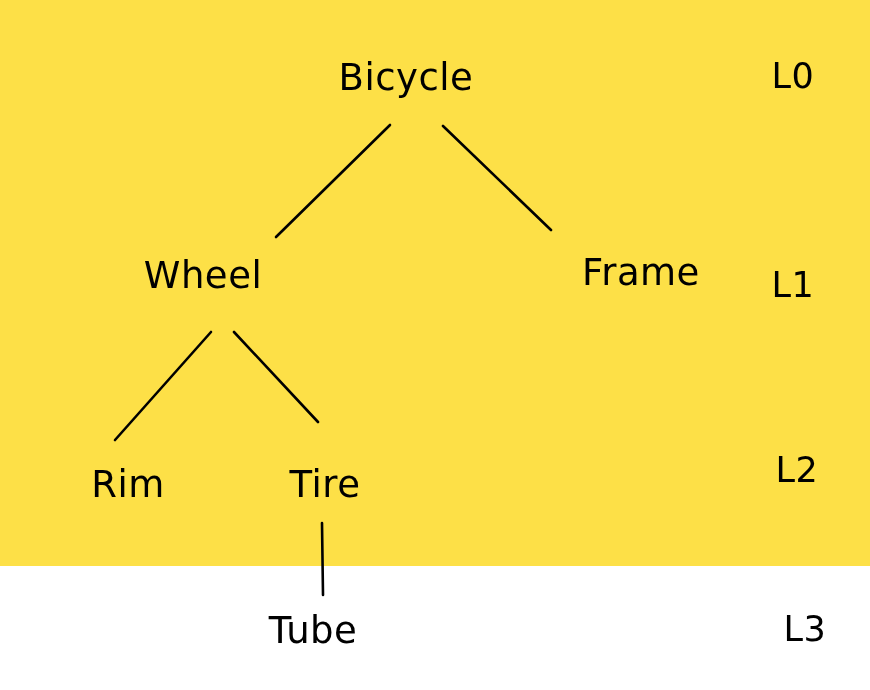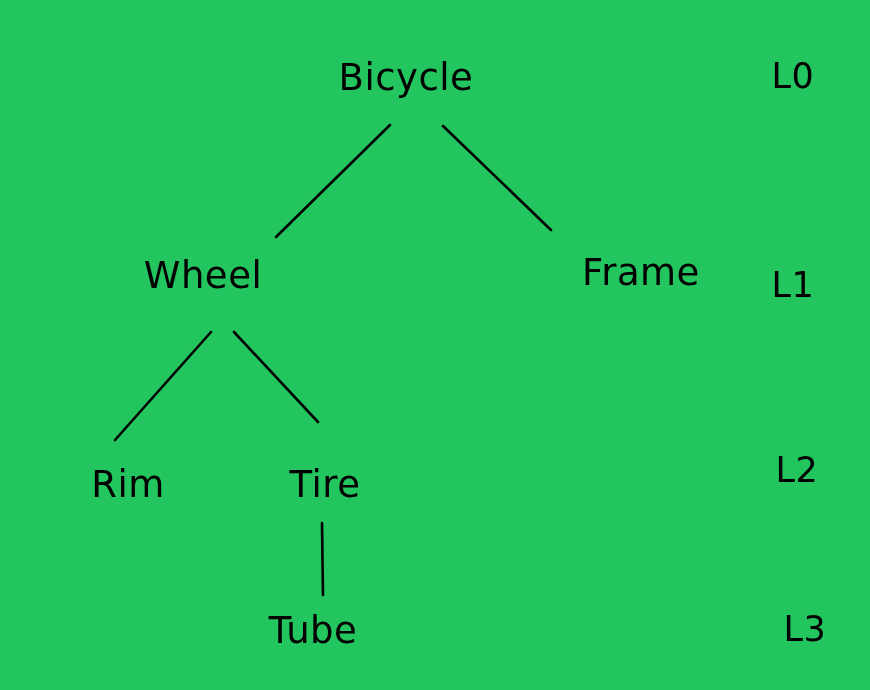--- a/index.html
+++ b/index.html
@@ -10,22 +10,22 @@
   }
   body {
     width: 870px;
     height: 690px;
     overflow: hidden;
     font-family: "DejaVu Sans", sans-serif;
   }
   #diagram-root {
     position: relative;
     width: 870px;
-    height: 690px;
-    background: #22c55e;
+    height: 566px;
+    background: #fde047;
   }
   #tree-svg {
     position: absolute;
     top: 0;
     left: 0;
     width: 870px;
     height: 690px;
     display: block;
   }
   

